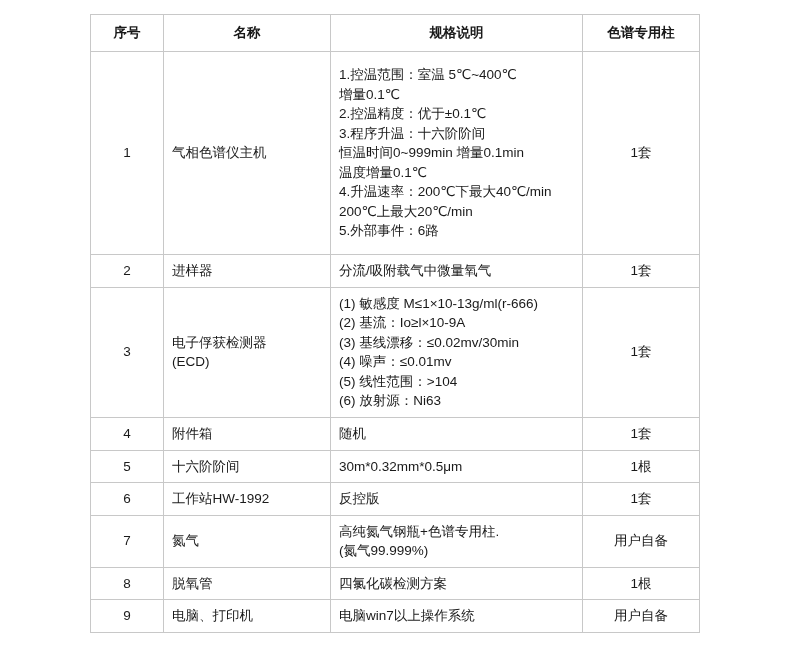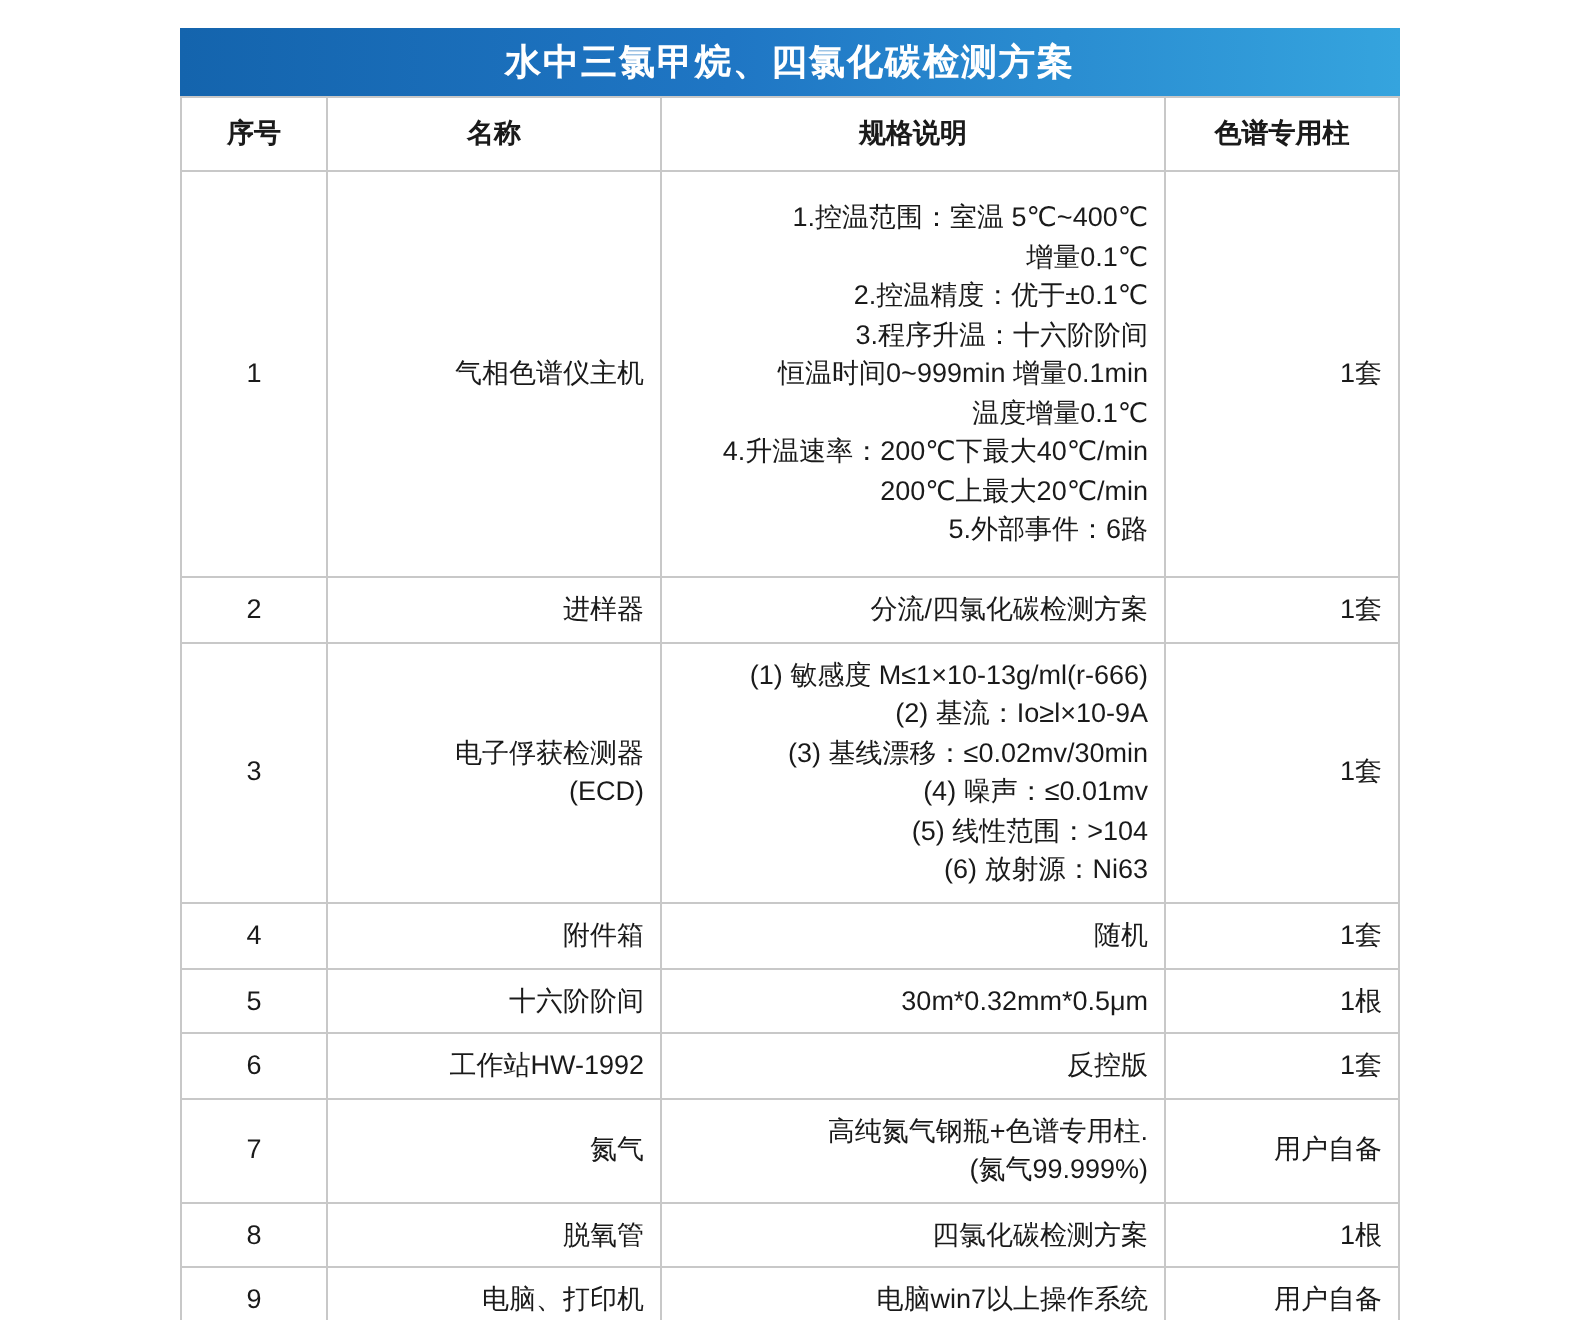--- a/index.html
+++ b/index.html
@@ -50,33 +50,31 @@
     padding-bottom: 4px;
     text-align: center;
     margin-top: 48px;
   }
   .col-no    { width: 56px;  text-align: center; }
   .col-name  { width: 150px; }
   .col-spec  { width: auto; }
   .col-unit  { width: 100px; }
   th.col-no  { text-align: center; }
   td.cell-no   { text-align: center; }
-  td.cell-unit { text-align: right; }
+  td.cell-unit { text-align: center; }
   .multi {
     white-space: pre-line;
-    text-align: right;
   }
   .tall td { height: 190px; }
 </style>
 </head>
 <body>
 
 <div class="page">
 
-  <div class="title-bar">水中三氯甲烷、四氯化碳检测方案</div>
 
   <table class="spec">
     <thead>
       <tr>
         <th class="col-no">序号</th>
         <th class="col-name">名称</th>
         <th class="col-spec">规格说明</th>
         <th class="col-unit">色谱专用柱</th>
       </tr>
     </thead>
@@ -93,21 +91,21 @@
 温度增量0.1℃
 4.升温速率：200℃下最大40℃/min
 200℃上最大20℃/min
 5.外部事件：6路</td>
         <td class="cell-unit">1套</td>
       </tr>
 
       <tr>
         <td class="cell-no">2</td>
         <td class="cell-name multi">进样器</td>
-        <td class="cell-spec multi">分流/四氯化碳检测方案</td>
+        <td class="cell-spec multi">分流/吸附载气中微量氧气</td>
         <td class="cell-unit">1套</td>
       </tr>
 
       <tr>
         <td class="cell-no">3</td>
         <td class="cell-name multi">电子俘获检测器
 (ECD)</td>
         <td class="cell-spec multi">(1) 敏感度 M≤1×10-13g/ml(r-666)
 (2) 基流：Io≥l×10-9A
 (3) 基线漂移：≤0.02mv/30min

